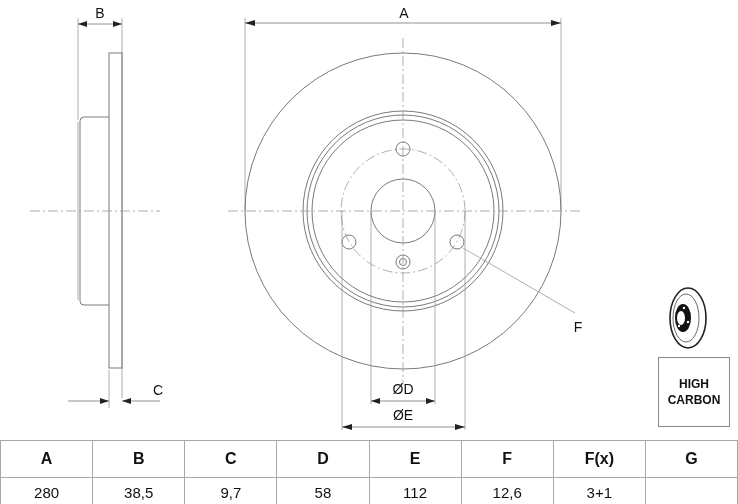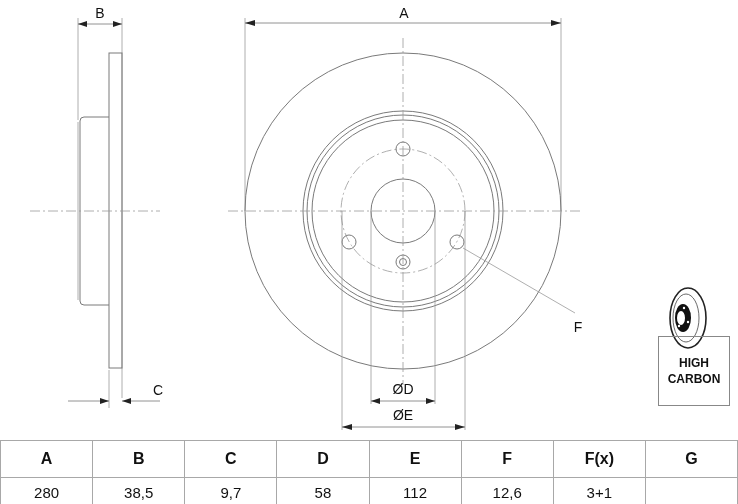--- a/index.html
+++ b/index.html
@@ -4,21 +4,21 @@
 <style>
   html,body{margin:0;padding:0;background:#fff;}
   body{width:738px;height:504px;position:relative;overflow:hidden;font-family:"Liberation Sans",sans-serif;}
   #drawing{position:absolute;left:0;top:0;width:738px;height:440px;}
   .lbl{font-family:"Liberation Sans",sans-serif;font-size:14px;fill:#111;}
   .line{stroke:#7a7a7a;stroke-width:1;fill:none;}
   .thin{stroke:#9a9a9a;stroke-width:0.8;fill:none;}
   .dash{stroke:#9a9a9a;stroke-width:0.8;fill:none;stroke-dasharray:10 3 2 3;}
   .dim{stroke:#777;stroke-width:0.8;fill:none;}
   .arrow{fill:#222;}
-  #badge{position:absolute;left:658px;top:336px;width:72px;height:70px;border:1px solid #888;box-sizing:border-box;
+  #badge{position:absolute;left:658px;top:357px;width:72px;height:70px;border:1px solid #888;box-sizing:border-box;
     display:flex;flex-direction:column;align-items:center;justify-content:center;font-weight:bold;font-size:12px;line-height:16px;color:#111;}
   #spec-table{position:absolute;left:0;top:440px;width:738px;height:64px;border-collapse:collapse;table-layout:fixed;}
   #spec-table td{border:1px solid #a8a8a8;text-align:center;color:#111;padding:0;}
   #spec-table tr.head td{height:36px;font-size:16px;font-weight:bold;font-family:"Liberation Sans Narrow","Liberation Sans",sans-serif;}
   #spec-table tr.vals td{height:28px;font-size:15px;}
 </style>
 </head>
 <body>
 
 <svg id="drawing" viewBox="0 0 738 440" xmlns="http://www.w3.org/2000/svg">

